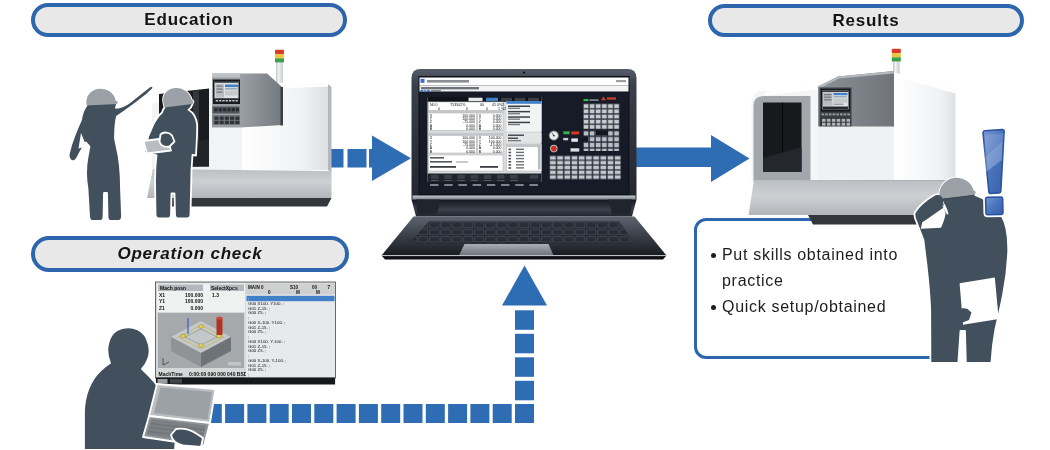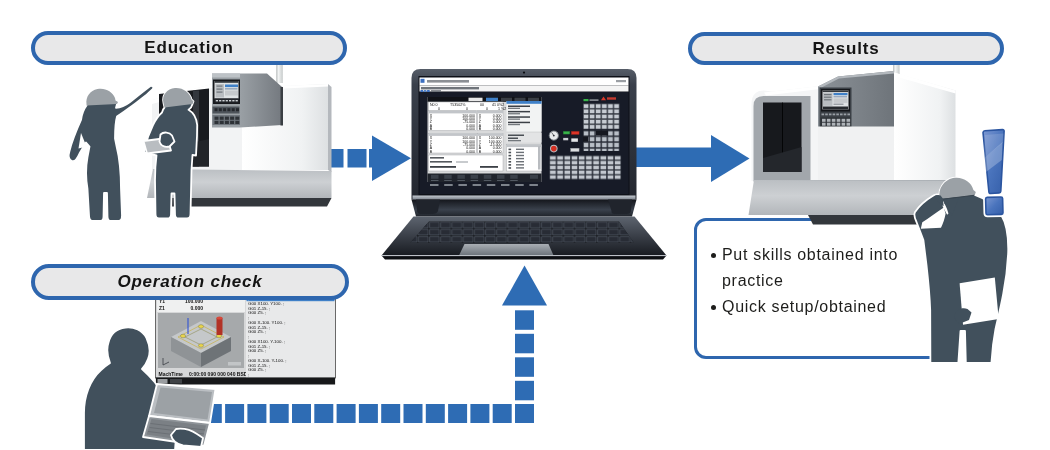--- a/index.html
+++ b/index.html
@@ -1,19 +1,19 @@
 <!DOCTYPE html>
 <html><head><meta charset="utf-8">
 <style>
 html,body{margin:0;padding:0;}
 body{width:1050px;height:450px;position:relative;background:#ffffff;overflow:hidden;
  font-family:"Liberation Sans",sans-serif;}
 .pill{position:absolute;box-sizing:border-box;border:4px solid #2e66ae;border-radius:19px;
  background:#e8e8e9;display:flex;align-items:center;justify-content:center;
- font-weight:bold;font-size:17px;color:#141414;letter-spacing:0.8px;margin-top:28px;}
+ font-weight:bold;font-size:17px;color:#141414;letter-spacing:0.8px;}
 .notes{position:absolute;left:694px;top:218px;width:258px;height:141px;box-sizing:border-box;
  border:3px solid #2e66ae;border-radius:12px;background:#ffffff;padding:21px 0 11px 14px;}
 .notes .li{position:relative;padding-left:11px;font-size:16px;line-height:26px;letter-spacing:0.7px;color:#1d1d1b;width:212px;}
 .notes .li::before{content:"";position:absolute;left:0px;top:10.5px;width:5px;height:5px;border-radius:50%;background:#1d1d1b;}
 </style></head>
 <body>
 <div class="notes">
  <div class="li">Put skills obtained into practice</div>
  <div class="li">Quick setup/obtained</div>
 </div>
@@ -518,13 +518,13 @@
 <g>
 <path d="M983,132.6 Q983.2,130.9 984.9,130.8 L1002.4,129.6 Q1004.2,129.5 1004.1,131.3 L1000.8,191.2 Q1000.7,192.8 999.1,192.9 L990.6,193.5 Q989,193.6 988.9,192 Z" fill="none" stroke="#ffffff" stroke-width="5"></path>
 <rect x="985.8" y="197.2" width="17" height="17.4" rx="1.6" fill="none" stroke="#ffffff" stroke-width="5" transform="rotate(-1.5 994.3 205.9)"></rect>
 <path d="M983,132.6 Q983.2,130.9 984.9,130.8 L1002.4,129.6 Q1004.2,129.5 1004.1,131.3 L1000.8,191.2 Q1000.7,192.8 999.1,192.9 L990.6,193.5 Q989,193.6 988.9,192 Z" fill="url(#exg)" stroke="#2b55a0" stroke-width="1.6"></path>
 <rect x="985.8" y="197.2" width="17" height="17.4" rx="1.6" fill="url(#exg)" stroke="#2b55a0" stroke-width="1.6" transform="rotate(-1.5 994.3 205.9)"></rect>
 <path d="M984.3,158 L1002.6,142 L1001.8,160 L983.4,174 Z" fill="#ffffff" opacity="0.25"></path>
 <path d="M984.6,135 L1003.6,133.6 L1003.1,142.5 L984.2,158 Z" fill="#ffffff" opacity="0.14"></path>
 </g>
 </svg>
 <div class="pill" style="left:31px;top:3px;width:316px;height:34px;">Education</div>
-<div class="pill" style="left:688px;top:4px;width:316px;height:33px;">Results</div>
+<div class="pill" style="left:708px;top:4px;width:316px;height:33px;">Results</div>
 <div class="pill" style="left:31px;top:236px;width:318px;height:36px;font-style:italic;">Operation check</div>
 </body></html>

